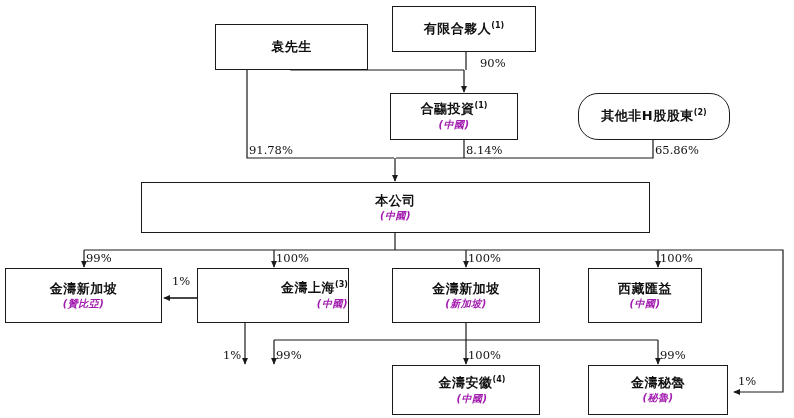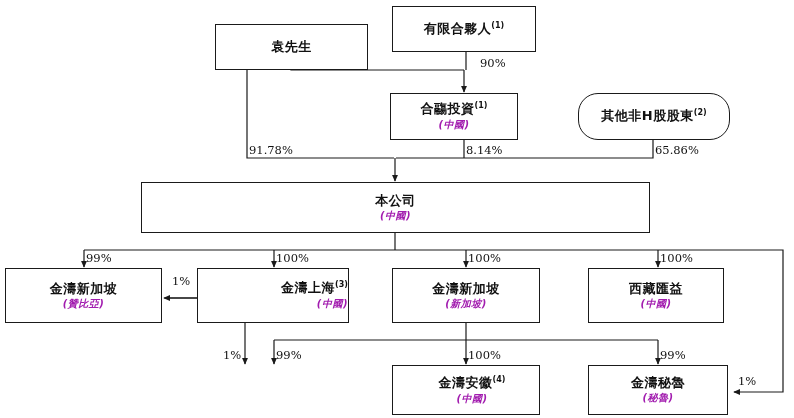--- a/index.html
+++ b/index.html
@@ -153,21 +153,21 @@
     <div class="place">(贊比亞)</div>
   </div>
   <div class="node" style="left: 197px; top: 268px; width: 152px; height: 55px; align-items: flex-end;">
     <div class="name">金濤上海<span class="sup">(3)</span></div>
     <div class="place">(中國)</div>
   </div>
   <div class="node" style="left: 392px; top: 268px; width: 148px; height: 55px;">
     <div class="name">金濤新加坡</div>
     <div class="place">(新加坡)</div>
   </div>
-  <div class="node" style="left: 588px; top: 268px; width: 136px; height: 55px;">
+  <div class="node" style="left: 588px; top: 268px; width: 114px; height: 55px;">
     <div class="name">西藏匯益</div>
     <div class="place">(中國)</div>
   </div>
   <div class="node" style="left: 392px; top: 365px; width: 148px; height: 50px; padding-left: 12px;">
     <div class="name">金濤安徽<span class="sup">(4)</span></div>
     <div class="place">(中國)</div>
   </div>
   <div class="node" style="left: 588px; top: 365px; width: 140px; height: 50px;">
     <div class="name">金濤秘魯</div>
     <div class="place">(秘魯)</div>

